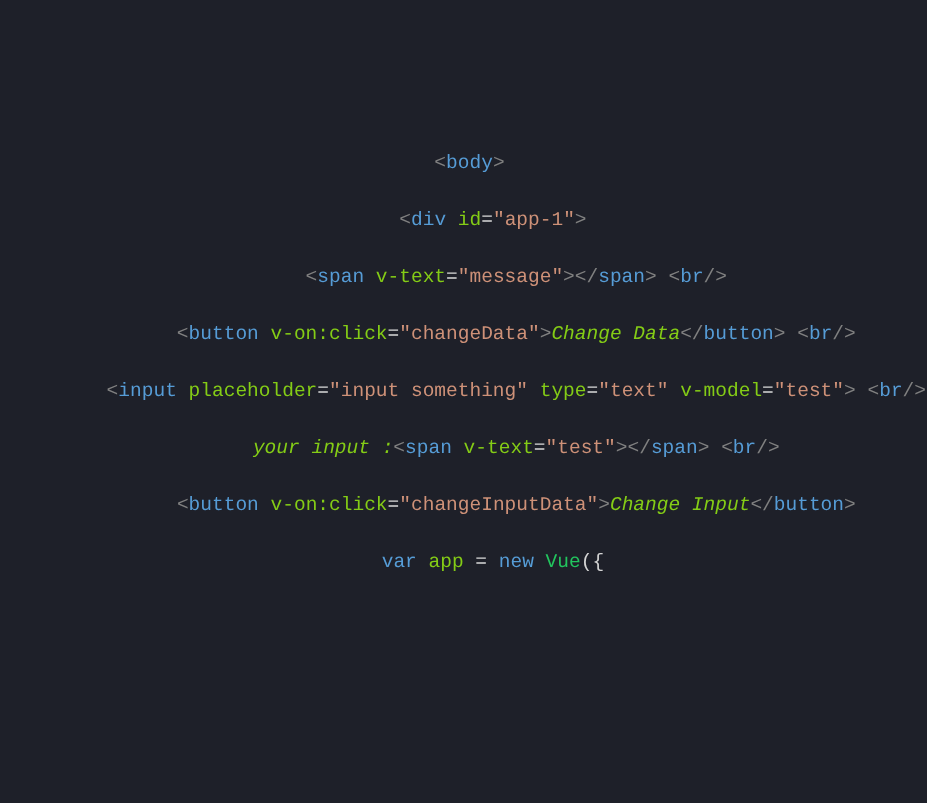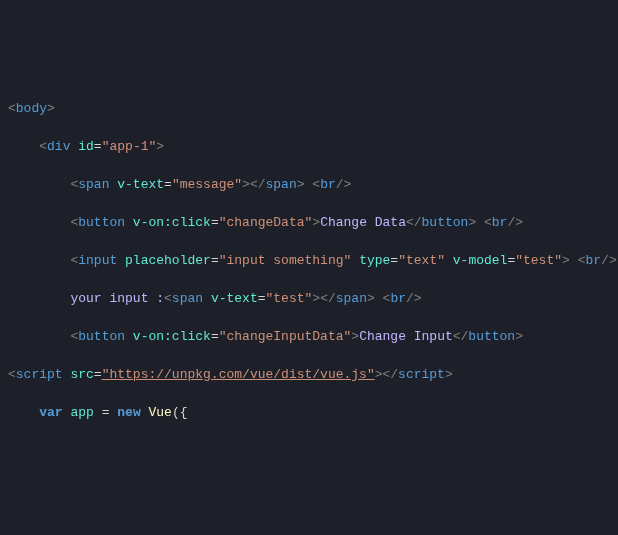--- a/index.html
+++ b/index.html
@@ -6,45 +6,44 @@
     margin: 0;
     padding: 4px 0 4px 8px;
     background: #1e2029;
     font-family: Consolas, "Courier New", monospace;
     font-size: 13px;
     line-height: 19px;
     color: #d4d4d4;
     white-space: pre;
     overflow-x: auto;
   }
-  .line { display: block; }
+  .line { display: block; text-align: center; }
   .t-tag    { color: #569cd6; }   
   .t-brkt   { color: #808080; }   
-  .t-attr   { color: #5eead4; }   
+  .t-attr   { color: #84cc16; }   
   .t-str    { color: #ce9178; }   
-  .t-txt    { color: #c4b5fd; }   
-  .t-kw     { color: #569cd6; font-weight: bold; }   
-  .t-class  { color: #fef9c3; }   
+  .t-txt    { color: #84cc16; font-style: italic; }   
+  .t-kw     { color: #569cd6; }   
+  .t-class  { color: #22c55e; }   
   .t-pun    { color: #d4d4d4; }
   .u        { text-decoration: underline; }
 </style>
 </head>
 <body>
 
 
 
 <div id="editor">
 <span class="line"><span class="t-brkt">&lt;</span><span class="t-tag">body</span><span class="t-brkt">&gt;</span></span>
 <span class="line">    <span class="t-brkt">&lt;</span><span class="t-tag">div</span> <span class="t-attr">id</span><span class="t-pun">=</span><span class="t-str">"app-1"</span><span class="t-brkt">&gt;</span></span>
 <span class="line">        <span class="t-brkt">&lt;</span><span class="t-tag">span</span> <span class="t-attr">v-text</span><span class="t-pun">=</span><span class="t-str">"message"</span><span class="t-brkt">&gt;&lt;/</span><span class="t-tag">span</span><span class="t-brkt">&gt;</span> <span class="t-brkt">&lt;</span><span class="t-tag">br</span><span class="t-brkt">/&gt;</span></span>
 <span class="line">        <span class="t-brkt">&lt;</span><span class="t-tag">button</span> <span class="t-attr">v-on:click</span><span class="t-pun">=</span><span class="t-str">"changeData"</span><span class="t-brkt">&gt;</span><span class="t-txt">Change Data</span><span class="t-brkt">&lt;/</span><span class="t-tag">button</span><span class="t-brkt">&gt;</span> <span class="t-brkt">&lt;</span><span class="t-tag">br</span><span class="t-brkt">/&gt;</span></span>
 <span class="line">        <span class="t-brkt">&lt;</span><span class="t-tag">input</span> <span class="t-attr">placeholder</span><span class="t-pun">=</span><span class="t-str">"input something"</span> <span class="t-attr">type</span><span class="t-pun">=</span><span class="t-str">"text"</span> <span class="t-attr">v-model</span><span class="t-pun">=</span><span class="t-str">"test"</span><span class="t-brkt">&gt;</span> <span class="t-brkt">&lt;</span><span class="t-tag">br</span><span class="t-brkt">/&gt;</span></span>
 <span class="line">        <span class="t-txt">your input :</span><span class="t-brkt">&lt;</span><span class="t-tag">span</span> <span class="t-attr">v-text</span><span class="t-pun">=</span><span class="t-str">"test"</span><span class="t-brkt">&gt;&lt;/</span><span class="t-tag">span</span><span class="t-brkt">&gt;</span> <span class="t-brkt">&lt;</span><span class="t-tag">br</span><span class="t-brkt">/&gt;</span></span>
 <span class="line">        <span class="t-brkt">&lt;</span><span class="t-tag">button</span> <span class="t-attr">v-on:click</span><span class="t-pun">=</span><span class="t-str">"changeInputData"</span><span class="t-brkt">&gt;</span><span class="t-txt">Change Input</span><span class="t-brkt">&lt;/</span><span class="t-tag">button</span><span class="t-brkt">&gt;</span></span>
-<span class="line"><span class="t-brkt">&lt;</span><span class="t-tag">script</span> <span class="t-attr">src</span><span class="t-pun">=</span><span class="t-str u">"https://unpkg.com/vue/dist/vue.js"</span><span class="t-brkt">&gt;&lt;/</span><span class="t-tag">script</span><span class="t-brkt">&gt;</span></span>
 <span class="line">    <span class="t-kw">var</span> <span class="t-attr">app</span> <span class="t-pun">=</span> <span class="t-kw">new</span> <span class="t-class">Vue</span><span class="t-pun">({</span></span>
 
 
 
 
 
 
 
 
 

